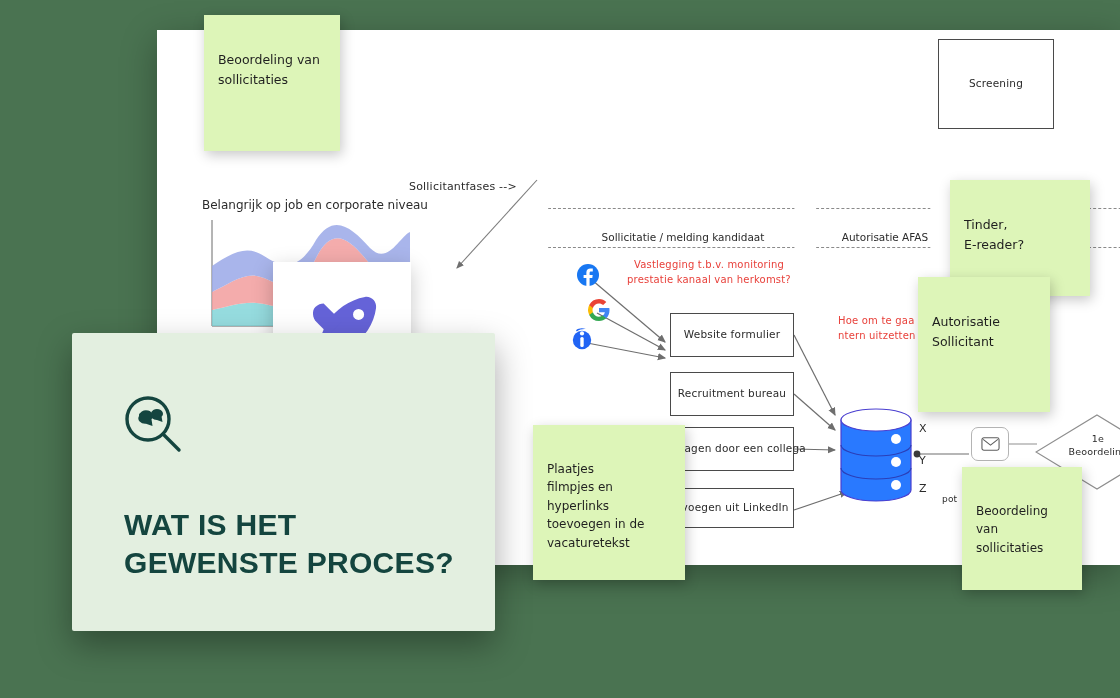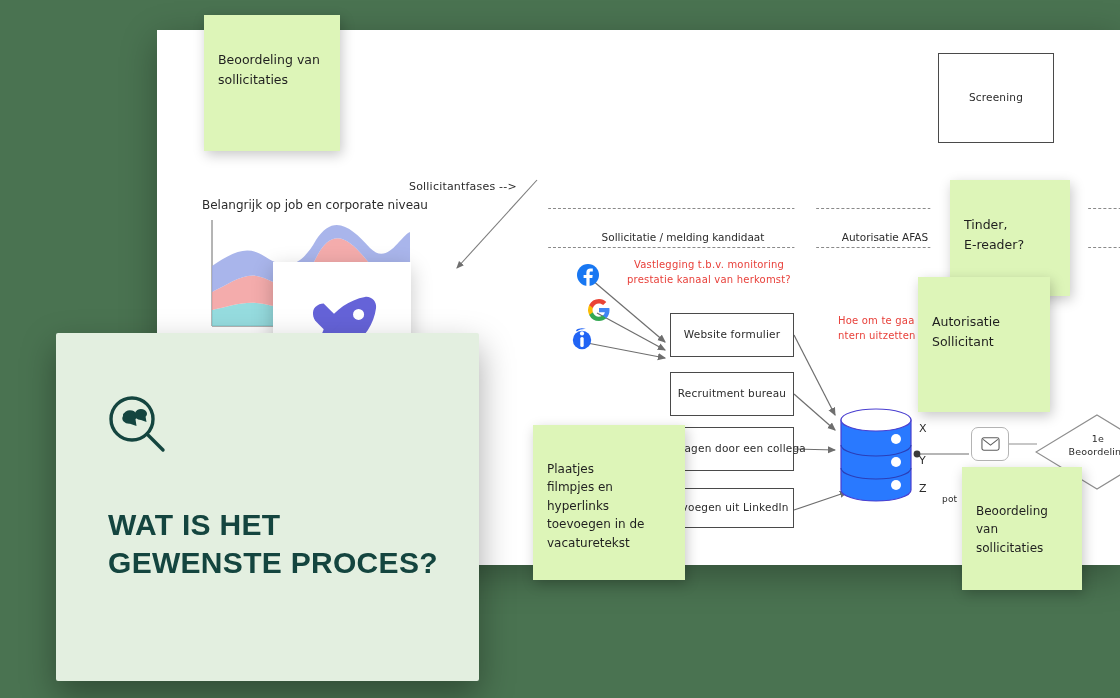--- a/index.html
+++ b/index.html
@@ -79,22 +79,22 @@
     padding: 16px 14px;
     color: #1f1f1f;
     font-size: 12.5px;
     line-height: 1.55;
     white-space: pre-line;
   }
 
   
   .card {
     position: absolute;
-    left: 56px; top: 333px;
-    width: 423px; height: 348px;
+    left: 72px; top: 333px;
+    width: 423px; height: 298px;
     background: #e3efe0;
     box-shadow: 0 14px 34px rgba(0,0,0,0.34);
     border-radius: 2px;
   }
   .card-title {
     position: absolute;
     left: 52px; top: 173px;
     width: 330px;
     font-family: "Liberation Sans", sans-serif;
     font-weight: bold;
@@ -161,21 +161,21 @@
         <path d="M637,480 L690,462" stroke="#6e6e6e" stroke-width="1.2" fill="none" marker-end="url(#ah)"></path>
 
         <path d="M762,424 L812,424" stroke="#6e6e6e" stroke-width="1.2" fill="none"></path>
         <circle cx="760" cy="424" r="3.4" fill="#3b3b3b"></circle>
 
         <path d="M852,414 L880,414" stroke="#9a9a9a" stroke-width="1.1" fill="none"></path>
 
         <path d="M380,150 L300,238" stroke="#7d7d7d" stroke-width="1.1" fill="none" marker-end="url(#ah)"></path>
       </svg>
 
-      <div class="pbox hand" style="left:781px; top:23px; width:116px; height:90px;text-align:center;">
+      <div class="pbox hand" style="left:781px; top:9px; width:116px; height:90px;text-align:center;">
         <span>Screening</span>
       </div>
 
       <div class="chev" style="left:391px; top:138px; width:262px;">
         <span>Sollicitatie / melding kandidaat</span>
       </div>
       <div class="chev" style="left:659px; top:138px; width:130px;">
         <span>Autorisatie AFAS</span>
       </div>
       <div class="chev" style="left:931px; top:138px; width:90px;">
@@ -268,21 +268,21 @@
     </svg>
   </div>
 
   <div class="hand" style="position:absolute; left:409px; top:180px; font-size:11px;">Sollicitantfases --&gt;</div>
 
   <div class="sticky" style="left:204px; top:15px; width:136px; height:136px;">
     <span>Beoordeling van
 sollicitaties</span>
   </div>
 
-  <div class="sticky" style="left:950px; top:180px; width:120px; height:116px;">
+  <div class="sticky" style="left:950px; top:180px; width:140px; height:116px;">
     <span>Tinder,
 E-reader?</span>
   </div>
 
   <div class="sticky" style="left:918px; top:277px; width:132px; height:135px;">
     <span>Autorisatie
 Sollicitant</span>
   </div>
 
   <div class="sticky" style="left:533px; top:425px; width:152px; height:155px; font-size:12px;">

